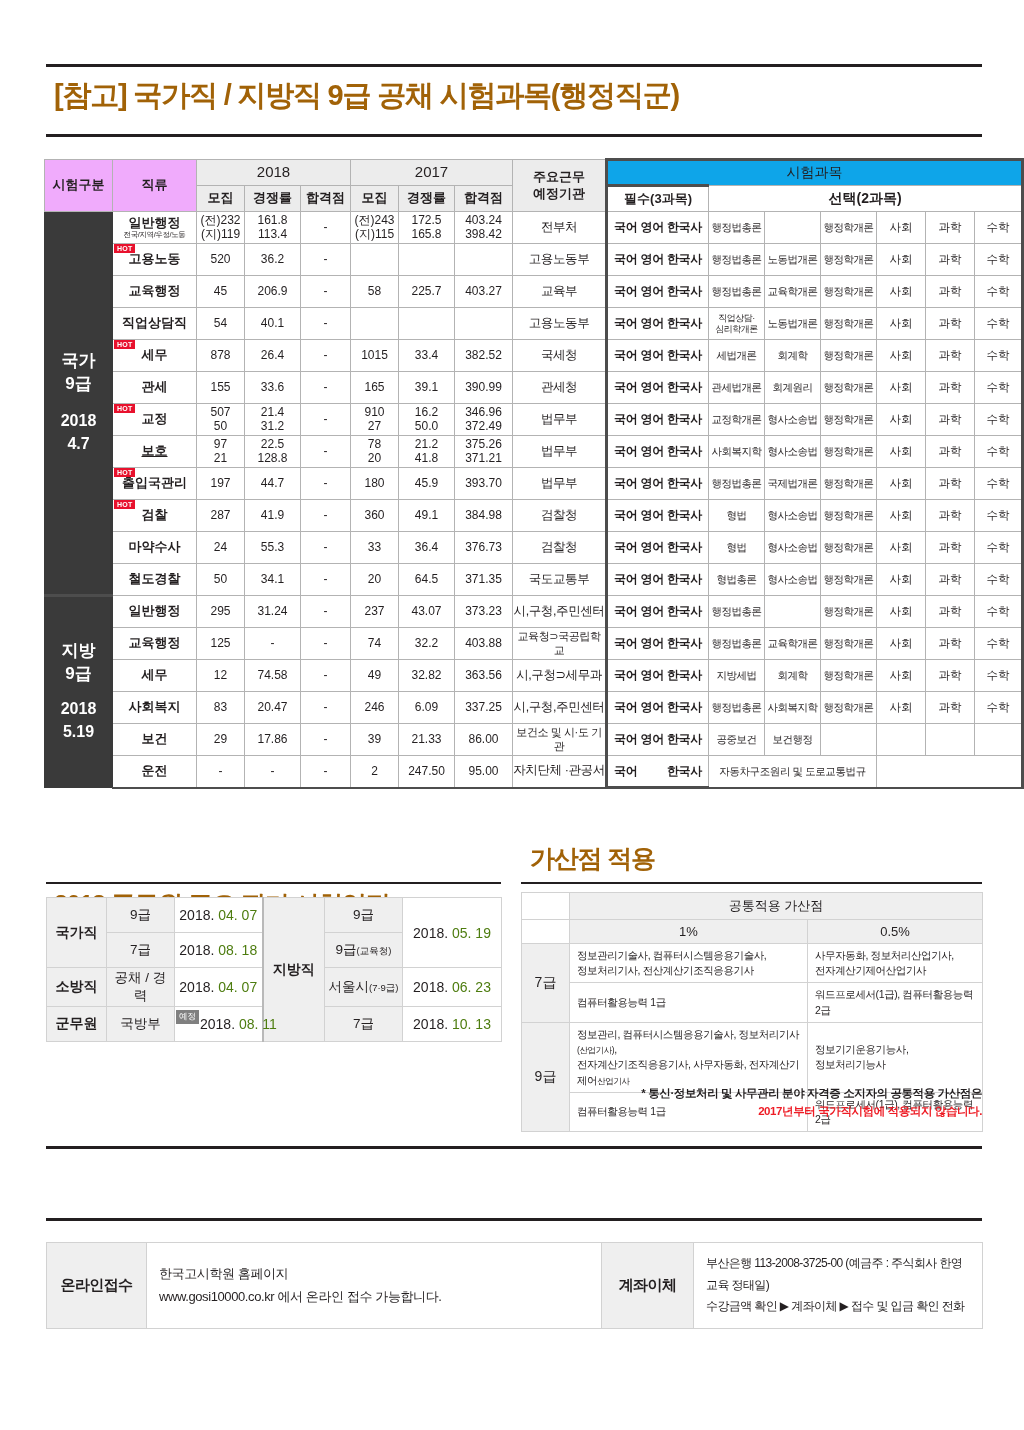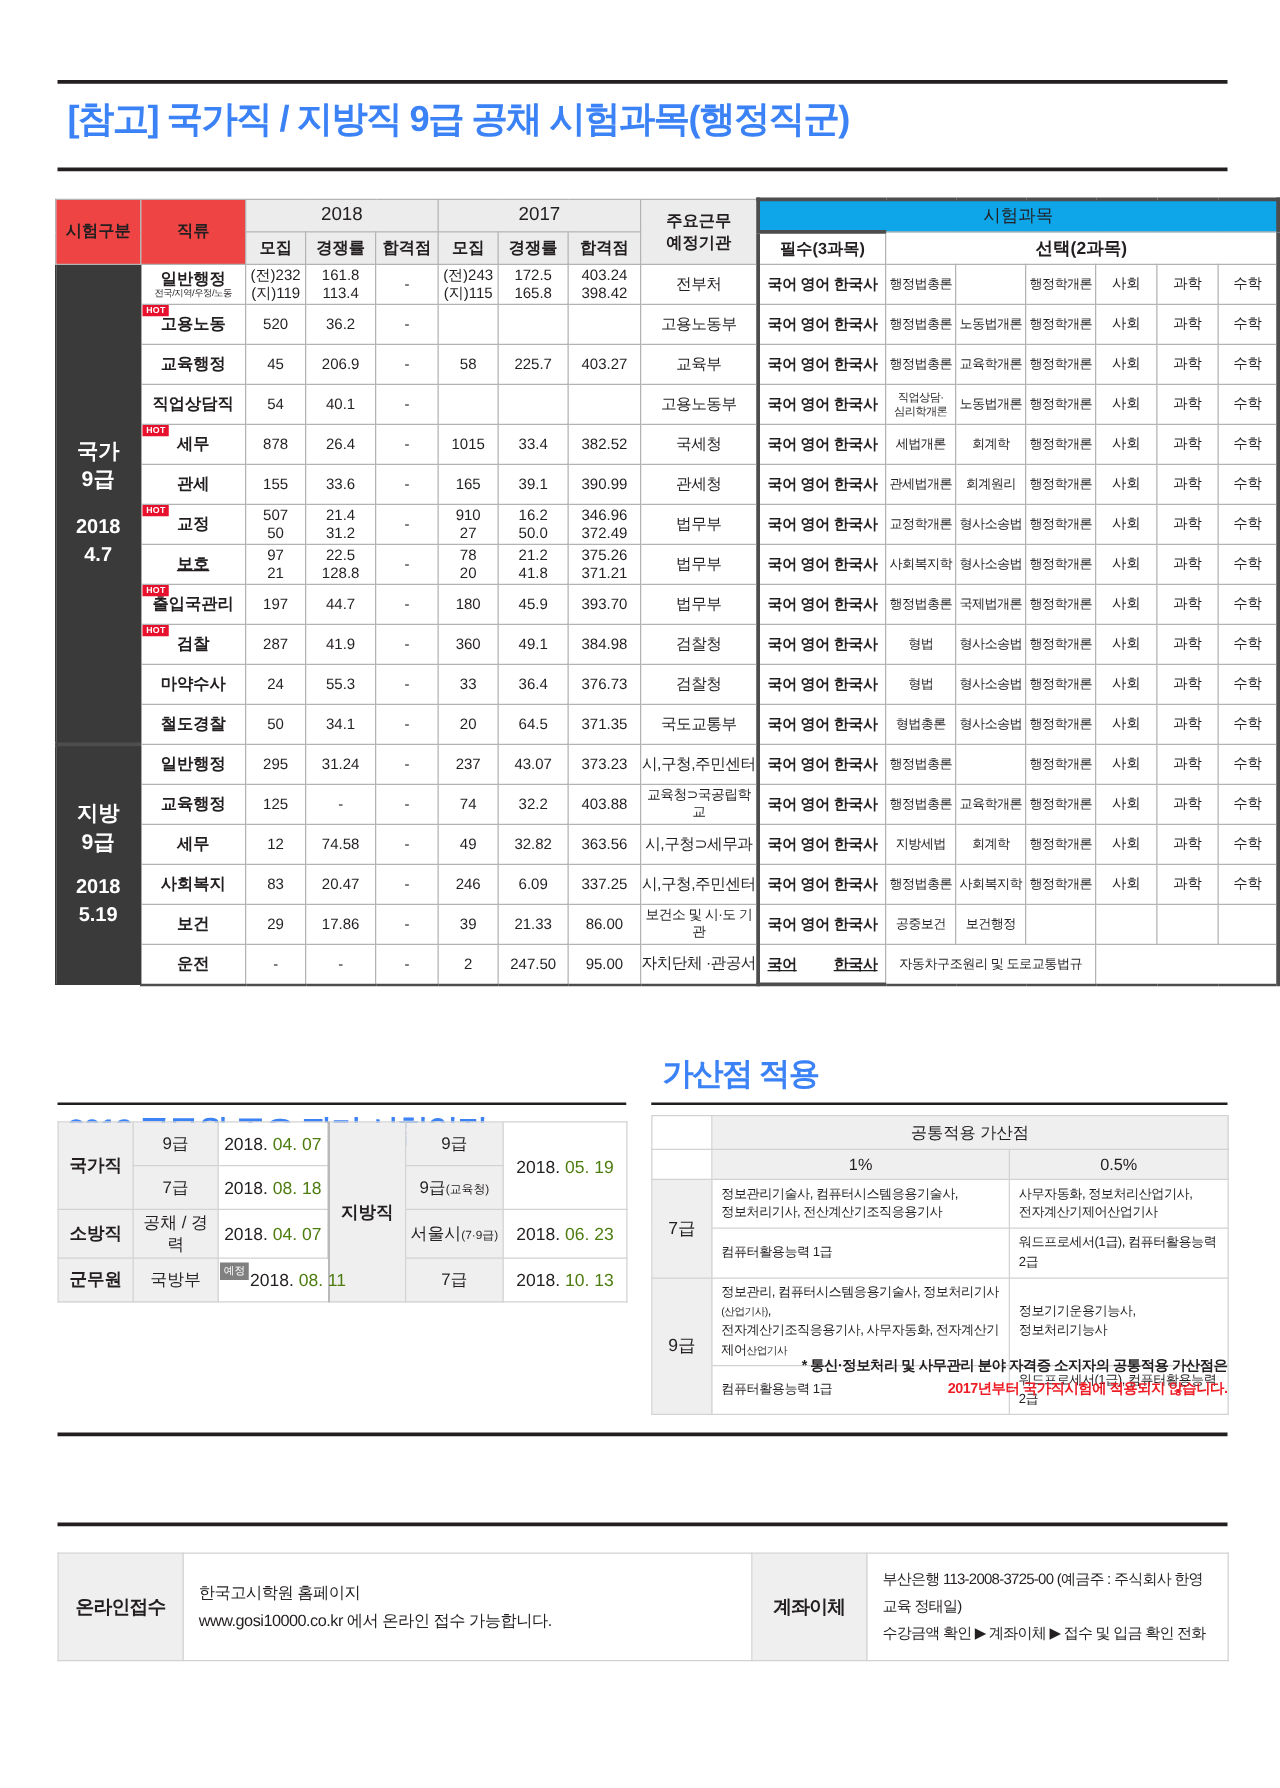--- a/index.html
+++ b/index.html
@@ -13,21 +13,21 @@
     color: #231f20;
     position: relative;
     overflow: hidden;
   }
   .page { position: relative; width: 1024px; height: 1430px; }
   .sec-rule-top {
     border-top: 3px solid #231f20;
   }
   .sec-title {
     font-size: 29px; font-weight: bold; letter-spacing: -1.2px;
-    color: #3b82f6; white-space: nowrap;
+    color: #a16207; white-space: nowrap;
   }
   .sec-title.small { font-size: 25px; }
   .rule-under {
     border-top: 3px solid #231f20;
   }
   .rule-thin { border-top: 2px solid #231f20; }
 
   
   table { border-collapse: collapse; }
   .maintable {
@@ -45,21 +45,21 @@
     line-height: 1.25;
     color: #231f20;
   }
   .maintable thead th {
     background: #ececec;
     font-weight: bold;
     font-size: 13px;
     height: 26px;
   }
   .maintable thead th.hcorner {
-    background: #ef4444;
+    background: #f0abfc;
     font-size: 13px;
   }
   .maintable thead th.bigyr { font-size: 15px; font-weight: normal; }
   .maintable thead th.subj-top { background:#0ea5e9; font-size:14px; font-weight:normal;}
   .maintable thead th.pil {
     background: #ffffff; font-size: 13px; font-weight: bold;
     border-left: 3px solid #4d4d4d; border-top: 3px solid #4d4d4d;
   }
   .maintable thead th.sel {
     background: #ffffff; font-size: 14px; font-weight: bold;
@@ -94,21 +94,21 @@
     border-left: 3px solid #4d4d4d;
   }
   .maintable td.req .spread { display:flex; justify-content: space-between; padding: 0 6px;}
   .maintable td.opt { font-size: 10.5px; letter-spacing: -0.5px; }
   .maintable td.opt.two-line { font-size: 9px; line-height: 1.15; }
   .maintable td.gen { font-size: 11.5px; }
   .maintable tr.lastrow td { border-bottom: 2px solid #4d4d4d; }
   .maintable td.wide-opt { font-size: 10.5px; letter-spacing: -0.4px; }
   .bdr-l3 { border-left: 3px solid #4d4d4d !important; }
   .bdr-r3 { border-right: 3px solid #4d4d4d !important; }
-  .bdr-b3 { border-bottom: 3px solid #4d4d4d !important; text-decoration: underline; }
+  .bdr-b3 { border-bottom: 3px solid #4d4d4d !important; }
   .bdr-t3 { border-top: 3px solid #4d4d4d !important; }
 
   
   .schedtable {
     position: absolute; left: 46px; top: 897px; width: 455px;
     table-layout: fixed; font-size: 13px;
   }
   .schedtable td {
     border: 1px solid #d2d2d2; text-align: center; vertical-align: middle;
     height: 35px; color: #231f20;

